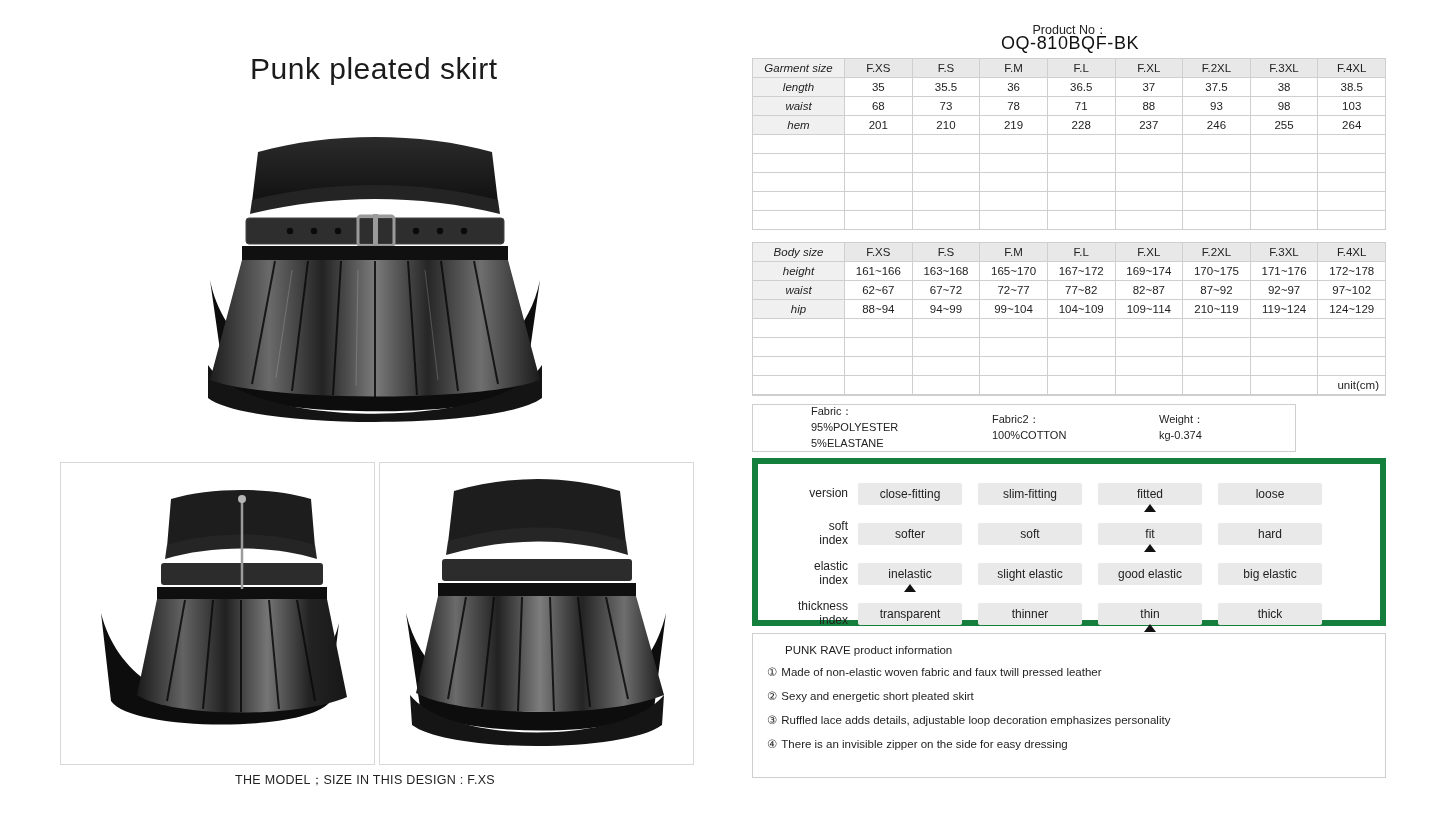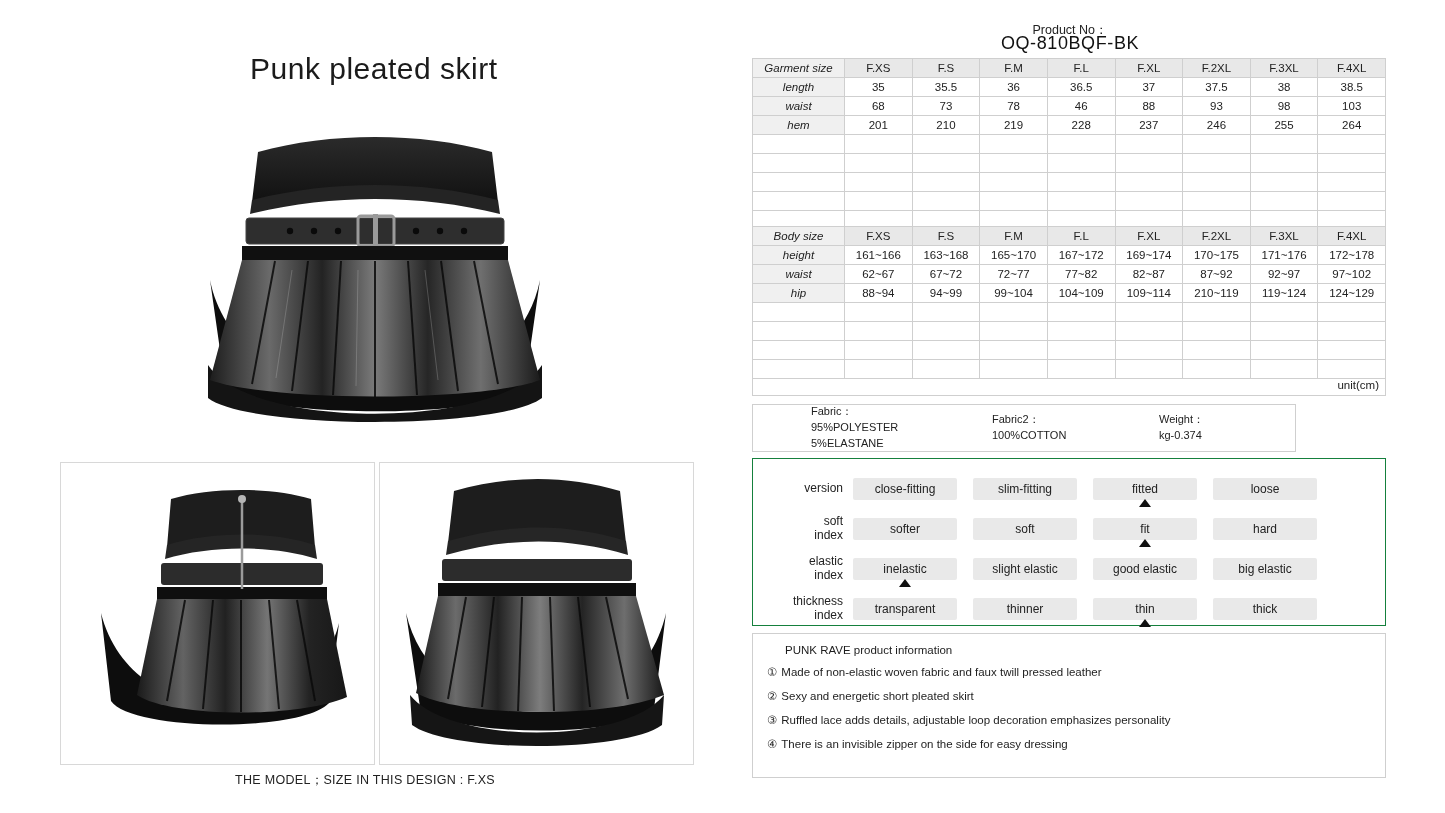--- a/index.html
+++ b/index.html
@@ -61,40 +61,40 @@
   table.size th, table.size td {
     border: 1px solid #cfcfcf;
     height: 19px; text-align: center; font-weight: 400; padding: 0;
   }
   table.size thead th { background: #e8e8e8; }
   table.size th.rowhead { background: #f0f0f0; width: 92px; font-style: italic; }
   table.size td.blank { background: #fff; }
   table.size tr.spacer td { height: 19px; }
 
   #garment-table { top: 58px; }
-  #body-table { top: 226px; }
+  #body-table { top: 242px; }
 
   .unit-row {
     position: absolute; left: 2px; top: 375px; width: 634px;
     border: 1px solid #cfcfcf; border-top: none; height: 21px;
     font-size: 11.5px; text-align: right; padding-right: 6px; line-height: 20px; color: #222;
   }
 
   .fabric-box {
     position: absolute; left: 2px; top: 404px; width: 544px; height: 48px;
     border: 1px solid #cfcfcf; display: flex; align-items: center;
     font-size: 11px; color: #222;
   }
   .fabric-cell { flex: 1 1 0; padding-left: 58px; line-height: 1.45; }
   .fabric-cell.c2 { padding-left: 48px; }
   .fabric-cell.c3 { padding-left: 34px; flex: 0 0 170px; }
 
   .index-box {
     position: absolute; left: 2px; top: 458px; width: 634px; height: 168px;
-    border: 1px solid #15803d; padding: 10px 8px 6px 8px;
+    border: 6px solid #15803d; padding: 10px 8px 6px 8px;
   }
   .idx-row { position: relative; display: flex; align-items: center; height: 40px; }
   .idx-label {
     width: 92px; text-align: right; padding-right: 10px;
     font-size: 12px; color: #222; line-height: 1.15;
   }
   .idx-opts { display: flex; gap: 16px; }
   .opt {
     position: relative; width: 104px; height: 22px; line-height: 22px;
     background: #e9e9e9; border-radius: 2px; text-align: center;
@@ -277,21 +277,21 @@
             <td>37</td>
             <td>37.5</td>
             <td>38</td>
             <td>38.5</td>
           </tr>
           <tr>
             <th class="rowhead">waist</th>
             <td>68</td>
             <td>73</td>
             <td>78</td>
-            <td>46</td>
+            <td>71</td>
             <td>88</td>
             <td>93</td>
             <td>98</td>
             <td>103</td>
           </tr>
           <tr>
             <th class="rowhead">hem</th>
             <td>201</td>
             <td>210</td>
             <td>219</td>

